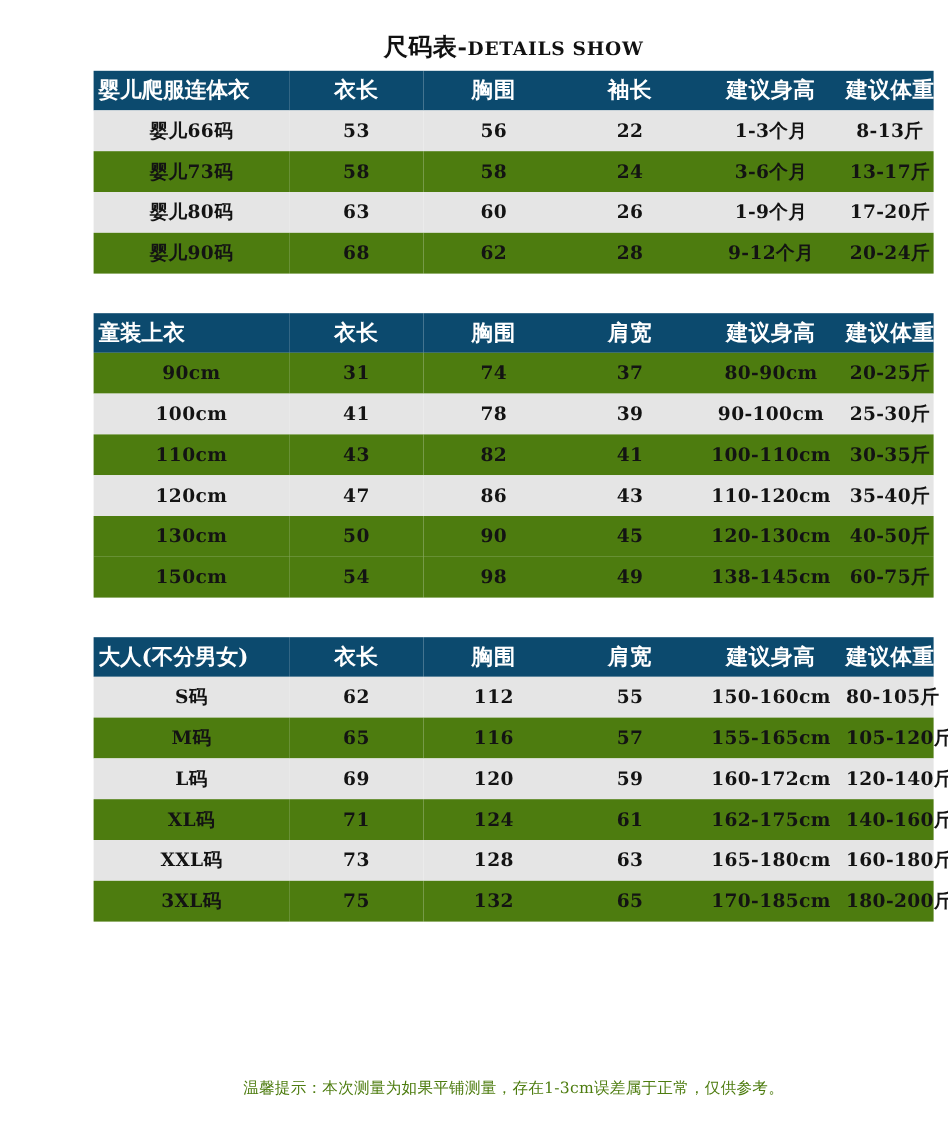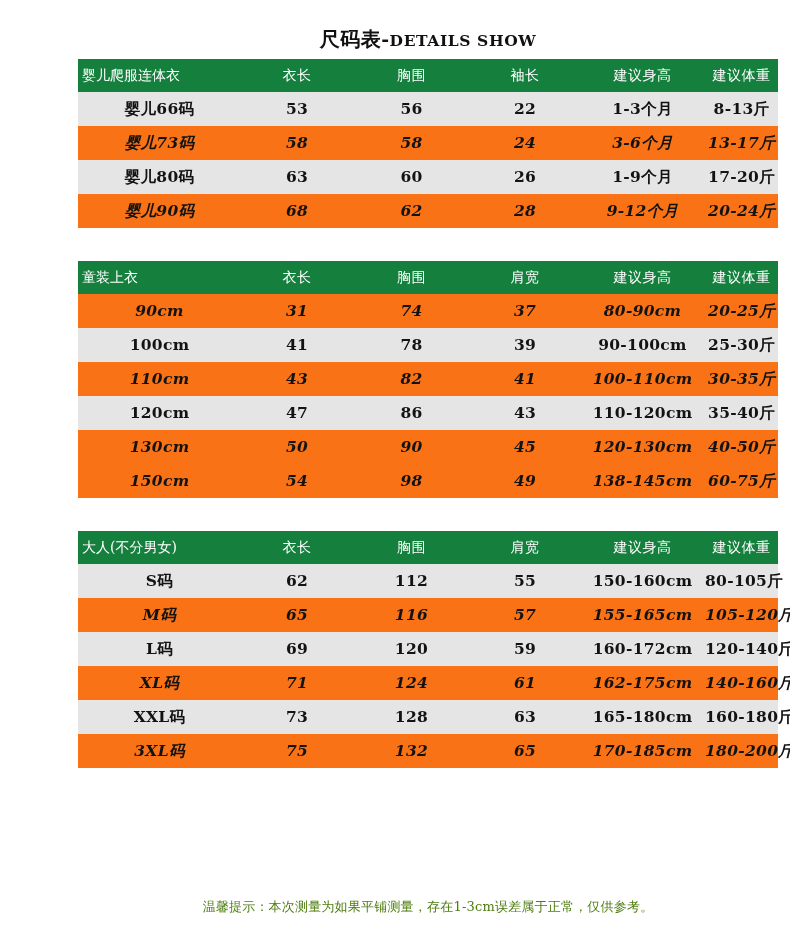--- a/index.html
+++ b/index.html
@@ -60,24 +60,24 @@
     font-family: "DejaVu Serif", "Liberation Serif", serif;
   }
   .size-table col.c0 { width: 163px; }
   .size-table col.c1 { width: 112px; }
   .size-table col.c2 { width: 117px; }
   .size-table col.c3 { width: 110px; }
   .size-table col.c4 { width: 125px; }
   .size-table col.c5 { width: 73px; }
 
   .size-table thead th {
-    background: #15803d;
+    background: #0c4a6e;
     color: #ffffff;
-    font-size: 14px;
-    font-weight: 400;
+    font-size: 18px;
+    font-weight: 700;
     height: 33px;
     line-height: 33px;
     padding: 0;
     text-align: center;
     white-space: nowrap;
     letter-spacing: 0.5px;
   }
   .size-table thead th.first-col {
     text-align: left;
     padding-left: 4px;
@@ -92,22 +92,21 @@
     font-size: 15.5px;
     font-weight: 700;
     color: #131313;
     white-space: nowrap;
     letter-spacing: 0.3px;
   }
   .size-table tbody tr.odd td {
     background: #e5e5e5;
   }
   .size-table tbody tr.even td {
-    background: #f97316;
-    font-style: italic;
+    background: #4d7c0f;
   }
 
   
   .footer-note {
     position: absolute;
     left: 0;
     right: 0;
     bottom: 24px;
     text-align: center;
     font-family: "DejaVu Serif", "Liberation Serif", serif;

